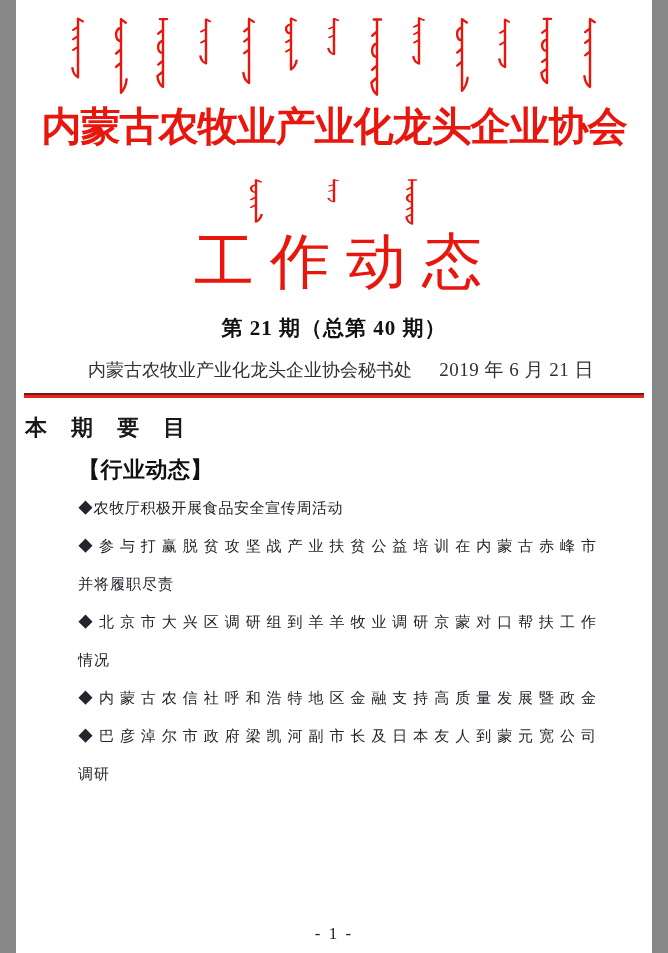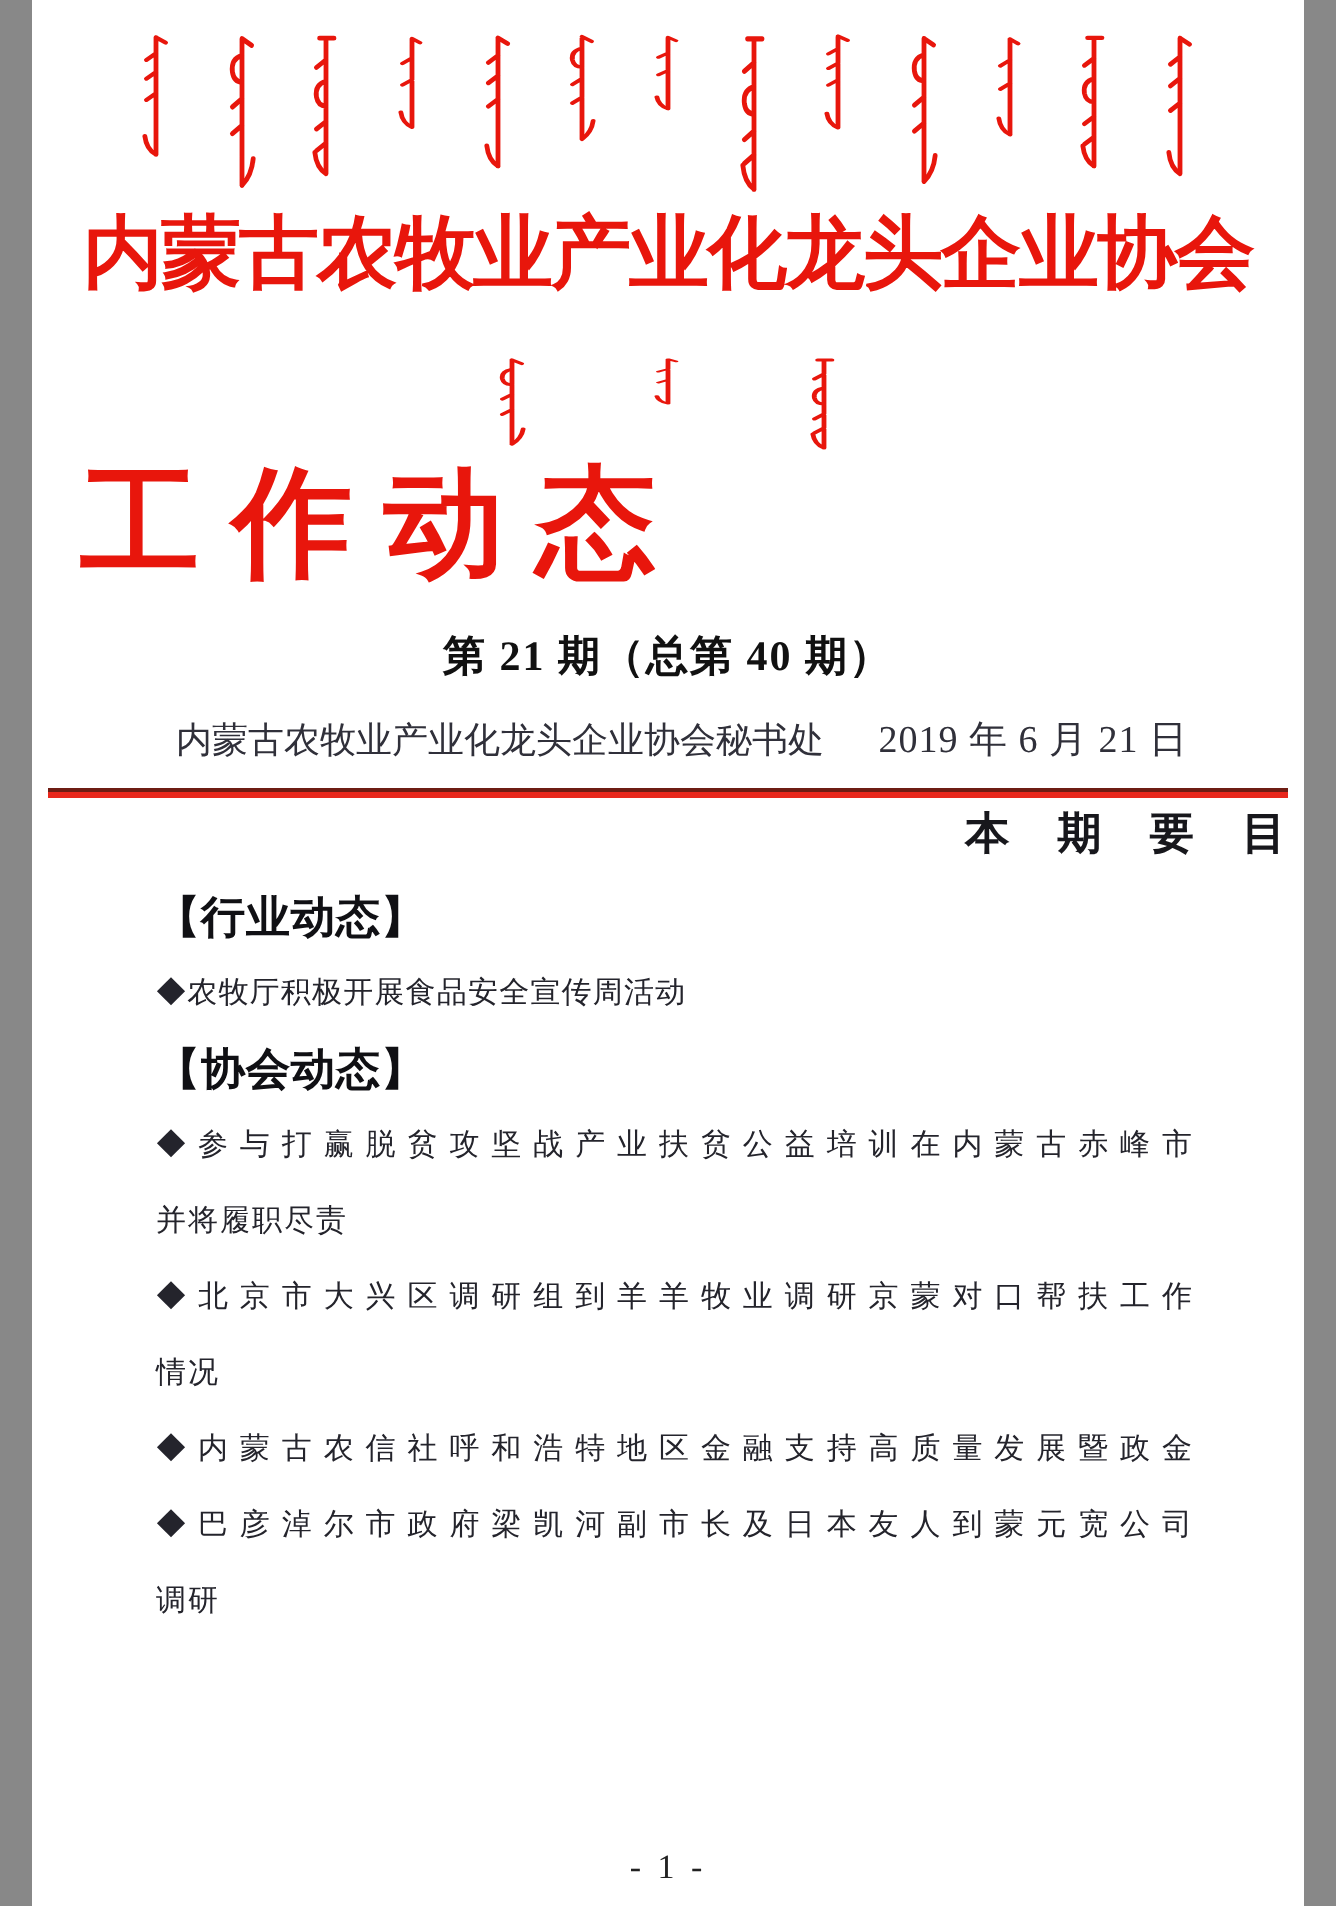--- a/index.html
+++ b/index.html
@@ -29,23 +29,23 @@
     margin-top:2px;
     text-align:center;
     font-size:40px;
     font-weight:bold;
     letter-spacing:-1px;
     line-height:54px;
     white-space:nowrap;
   }
   .newsletter-title{
     margin-top:8px;
-    text-align:left;
+    text-align:center;
     font-size:60px;
-    font-weight:bold;
+    font-weight:normal;
     letter-spacing:16px;
     padding-left:24px;
     line-height:56px;
     white-space:nowrap;
   }
   .issue-line{
     margin-top:24px;
     text-align:center;
     font-size:21px;
     font-weight:bold;
@@ -59,22 +59,22 @@
     font-size:18px;color:#30303a;
     line-height:24px;
   }
   .meta-date{font-size:19px;letter-spacing:0.5px;}
   .red-rule{
     margin:11px 8px 0 8px;
     height:5px;
     background:linear-gradient(#6e1d14 0 38%, #e8271c 38% 100%);
   }
   .digest-heading{
-    margin-top:4px;
-    text-align:right;
+    margin-top:16px;
+    text-align:left;
     font-family:"Liberation Sans", sans-serif;
     font-size:22px;
     font-weight:bold;
     color:#17171c;
     letter-spacing:9px;
     padding-left:9px;
     line-height:28px;
   }
   
   .digest-body{
@@ -180,21 +180,20 @@
     <span class="meta-date">2019 年 6 月 21 日</span>
   </div>
 
   <div class="red-rule"></div>
 
   <div class="digest-heading">本 期 要 目</div>
 
   <div class="digest-body">
       <div class="line section">【行业动态】</div>
       <div class="line item">◆农牧厅积极开展食品安全宣传周活动</div>
-      <div class="line section">【协会动态】</div>
       <div class="line item justified">◆参与打赢脱贫攻坚战产业扶贫公益培训在内蒙古赤峰市</div>
       <div class="line cont">并将履职尽责</div>
       <div class="line item justified">◆北京市大兴区调研组到羊羊牧业调研京蒙对口帮扶工作</div>
       <div class="line cont">情况</div>
       <div class="line item justified">◆内蒙古农信社呼和浩特地区金融支持高质量发展暨政金</div>
       <div class="line item justified">◆巴彦淖尔市政府梁凯河副市长及日本友人到蒙元宽公司</div>
       <div class="line cont">调研</div>
     </div>
 
   <div class="page-footer">- 1 -</div>

